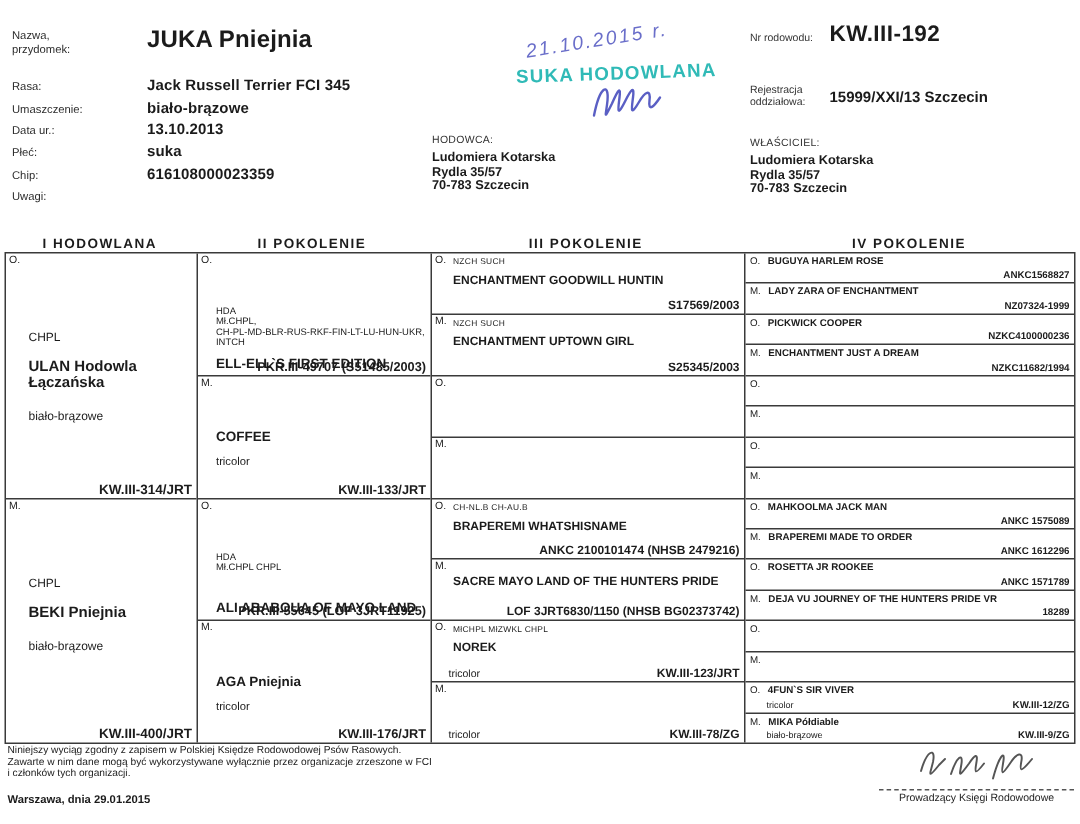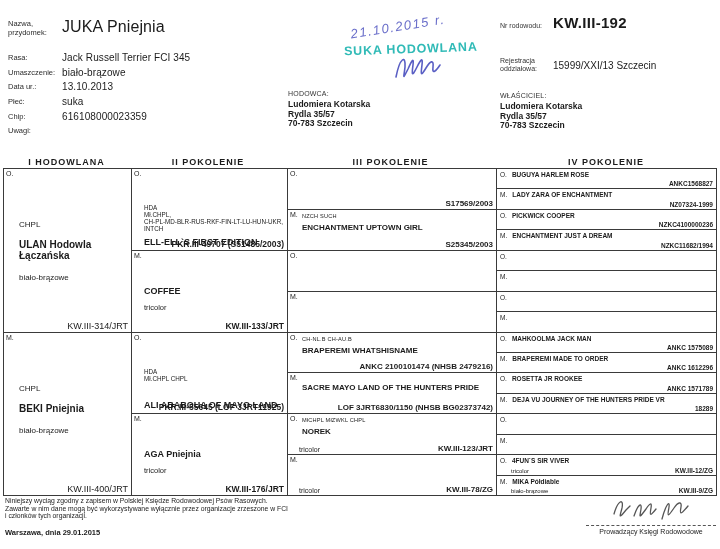--- a/index.html
+++ b/index.html
@@ -8,39 +8,39 @@
     font-family:"Liberation Sans",sans-serif;color:#1b1b1b;position:relative;
     -webkit-font-smoothing:antialiased;
   }
   .page{position:absolute;inset:0;}
 
   
   .hdr{position:absolute;top:0;left:0;right:0;height:157px;}
   .info{position:absolute;left:8px;top:18px;width:272px;}
   .frow{display:flex;align-items:flex-start;margin-bottom:2.6px;}
   .flabel{flex:0 0 54px;font-size:7.5px;line-height:8.6px;color:#2c2c2c;white-space:pre-line;padding-top:2px;}
-  .fvalue{font-weight:400;font-size:10px;line-height:12px;letter-spacing:.1px;}
+  .fvalue{font-weight:700;font-size:10px;line-height:12px;letter-spacing:.1px;margin-left:36px;}
   .frow.name-row{margin-bottom:15px;}
   .frow.name-row .fvalue{font-size:16px;line-height:18px;}
 
   .hand-date{position:absolute;left:350px;top:19px;font-size:13px;font-style:italic;
     color:#5a5fc4;transform:rotate(-9deg);letter-spacing:1.5px;opacity:.9;}
   .stamp{position:absolute;left:344px;top:42px;font-size:12.5px;font-weight:700;
     color:#1fb5b1;letter-spacing:.8px;transform:rotate(-2deg);opacity:.92;white-space:nowrap;}
   .sig1{position:absolute;left:392px;top:51px;}
 
   .blk-label{font-size:7px;color:#333;letter-spacing:.2px;margin-bottom:3px;}
   .blk-line{font-size:8.5px;font-weight:700;line-height:9.6px;}
   .breeder{position:absolute;left:288px;top:90px;}
   .owner{position:absolute;left:500px;top:92px;}
 
   .regno-label{position:absolute;left:500px;top:22px;font-size:7px;color:#333;}
   .regno-value{position:absolute;left:553px;top:14px;font-size:15px;font-weight:700;letter-spacing:.3px;}
   .rej-label{position:absolute;left:500px;top:57px;font-size:7px;color:#333;white-space:pre-line;line-height:8px;}
-  .rej-value{position:absolute;left:553px;top:60px;font-size:10px;font-weight:400;}
+  .rej-value{position:absolute;left:553px;top:60px;font-size:10px;font-weight:700;}
 
   
   .ped{position:absolute;top:157px;left:3px;width:714px;}
   .ped-head{display:flex;height:11px;}
   .ped-head .ph{font-size:9px;font-weight:700;text-align:center;letter-spacing:1px;}
   .ped-grid{display:flex;height:328px;border:1px solid #3a3a3a;box-sizing:border-box;background:#fff;}
   .ped-col{display:flex;flex-direction:column;box-sizing:border-box;}
   .ped-col + .ped-col{border-left:1px solid #3a3a3a;}
   .w1{flex:0 0 127px;} .w2{flex:0 0 156px;} .w3{flex:0 0 209px;} .w4{flex:1 1 auto;}
 
@@ -49,21 +49,21 @@
   .cell:last-child{border-bottom:none;}
   .cell > .parent{position:absolute;top:1px;left:2px;font-size:7px;}
   .titles{white-space:pre-line;}
   .botrow{position:absolute;left:11px;right:3px;bottom:1px;display:flex;
     justify-content:space-between;align-items:flex-end;}
 
   .g1 .body{margin:50px 0 0 12px;}
   .g1 .titles{font-size:8px;}
   .g1 .name{font-size:10px;font-weight:700;margin-top:10px;}
   .g1 .color{font-size:8px;margin-top:12px;}
-  .g1 .botrow .reg{font-size:9px;font-weight:400;}
+  .g1 .botrow .reg{font-size:9px;font-weight:700;}
 
   .g2 .body{margin-left:9px;margin-top:1px;}
   .g2:not(.has-titles) .body{margin-top:34px;}
   .g2 .titles{font-size:6.3px;line-height:7px;min-height:27px;}
   .g2 .name{font-size:9px;font-weight:700;margin-top:5px;}
   .g2 .color{font-size:7.5px;margin-top:7px;}
   .g2 .botrow .reg{font-size:8.5px;font-weight:700;}
 
   .g3 .body{margin-left:11px;margin-top:2px;}
   .g3 .titles{font-size:5.6px;letter-spacing:.2px;}
@@ -234,20 +234,24 @@
             </div>
             <div class="botrow">
               <span class="spacer"></span>
               <span class="reg">KW.III-176/JRT</span>
             </div>
           </div>
         </div>
         <div class="ped-col g3 w3">
           <div class="cell g3 has-titles">
             <span class="parent">O.</span>
+            <div class="body">
+              <div class="titles">NZCH SUCH</div>
+              <div class="name">ENCHANTMENT GOODWILL HUNTIN</div>
+            </div>
             <div class="botrow">
               <span class="spacer"></span>
               <span class="reg">S17569/2003</span>
             </div>
           </div>
           <div class="cell g3 has-titles">
             <span class="parent">M.</span>
             <div class="body">
               <div class="titles">NZCH SUCH</div>
               <div class="name">ENCHANTMENT UPTOWN GIRL</div>

